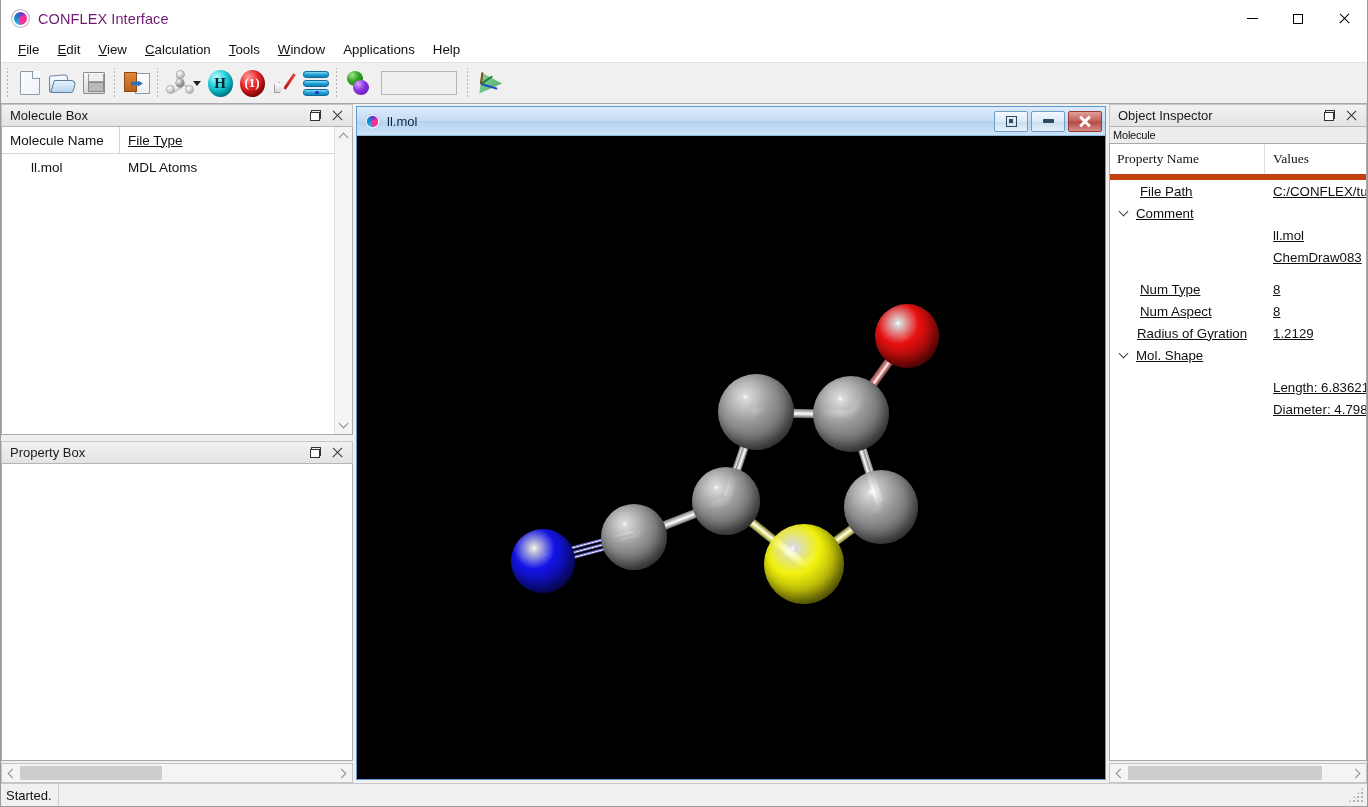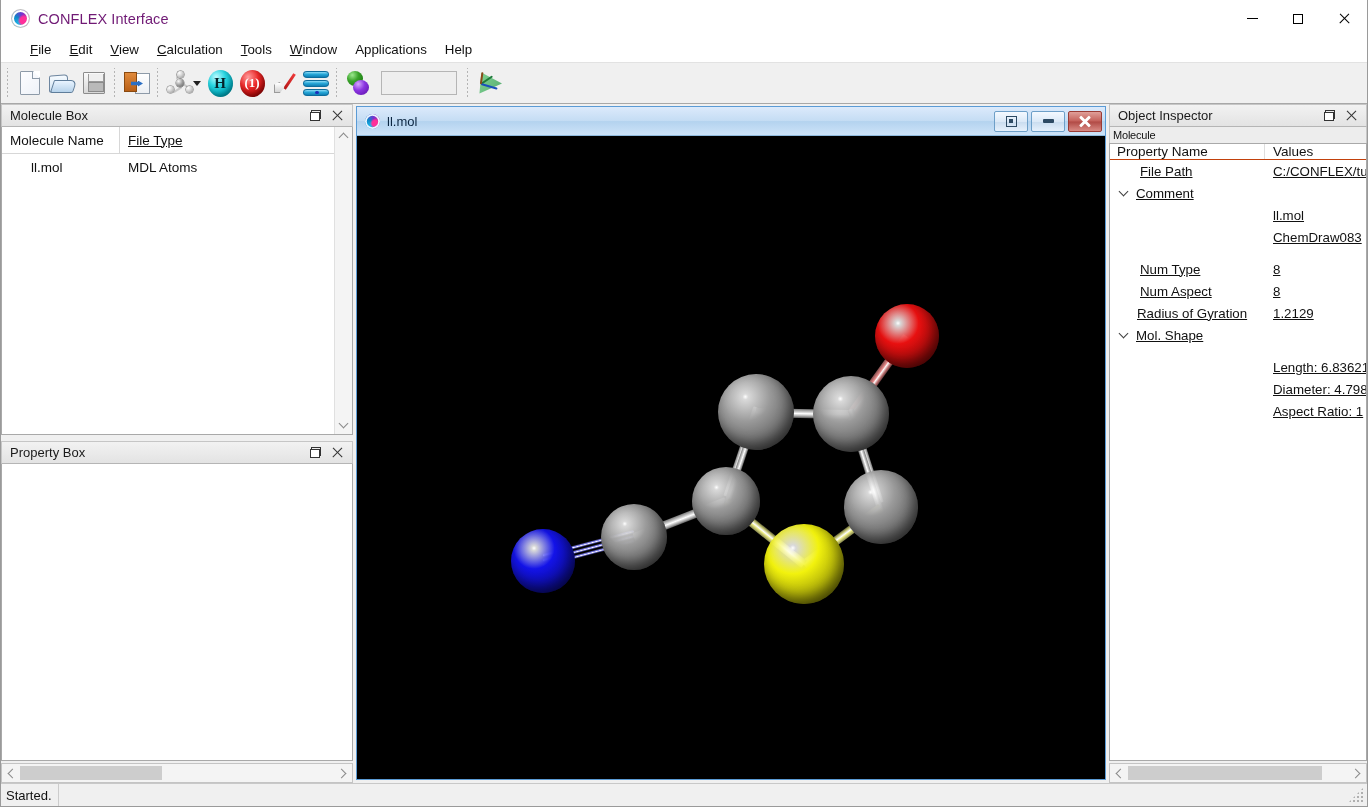--- a/index.html
+++ b/index.html
@@ -66,21 +66,21 @@
   .glyph-close::before { transform: rotate(45deg); }
   .glyph-close::after  { transform: rotate(-45deg); }
 
   
   .menubar {
     height: 24px;
     flex: 0 0 24px;
     background: #ffffff;
     display: flex;
     align-items: center;
-    padding-left: 20px;
+    padding-left: 8px;
     font-size: 13.3px;
     color: #111;
   }
   .menu-item {
     padding: 3px 9px 4px 9px;
     cursor: default;
     white-space: nowrap;
   }
   .menu-item u { text-decoration: underline; }
 
@@ -490,23 +490,24 @@
   }
   .insp-body {
     flex: 1; min-height: 0;
     background: #ffffff;
     border: 1px solid #a9a9a9;
     overflow: hidden;
     position: relative;
   }
   .insp-grid { width: 100%; }
   .insp-headrow {
-    display: flex; height: 16px; align-items: center;
+    display: flex; height: 36px; align-items: center;
     font-size: 13.5px; color: #111;
-    border-bottom: 1px solid #c2410c;
+    border-bottom: 6px solid #c2410c;
+    font-family: Liberation Serif, serif;
   }
   .insp-col-name { width: 155px; flex: 0 0 155px; padding-left: 7px; border-right: 1px solid #dedede; height: 100%; display: flex; align-items: center;}
   .insp-col-val { flex: 1; padding-left: 8px; }
   .insp-row {
     display: flex; min-height: 22px; align-items: flex-start;
     font-size: 13.3px; color: #111;
     cursor: default;
     text-decoration: underline;
   }
   .insp-name {
@@ -851,24 +852,20 @@
             <div class="insp-spacer"></div>
 
             <div class="insp-row">
               <div class="insp-name indent"></div>
               <div class="insp-val">Length: 6.83621</div>
             </div>
             <div class="insp-row">
               <div class="insp-name indent"></div>
               <div class="insp-val">Diameter: 4.798</div>
             </div>
-            <div class="insp-row">
-              <div class="insp-name indent"></div>
-              <div class="insp-val">Aspect Ratio: 1</div>
-            </div>
           </div>
         </div>
         <div class="hscroll">
           <div class="sb-arrow">
               <div class="chev left"></div>
             </div>
           <div class="track">
             <div class="thumb" style="width:194px"></div>
           </div>
           <div class="sb-arrow">

